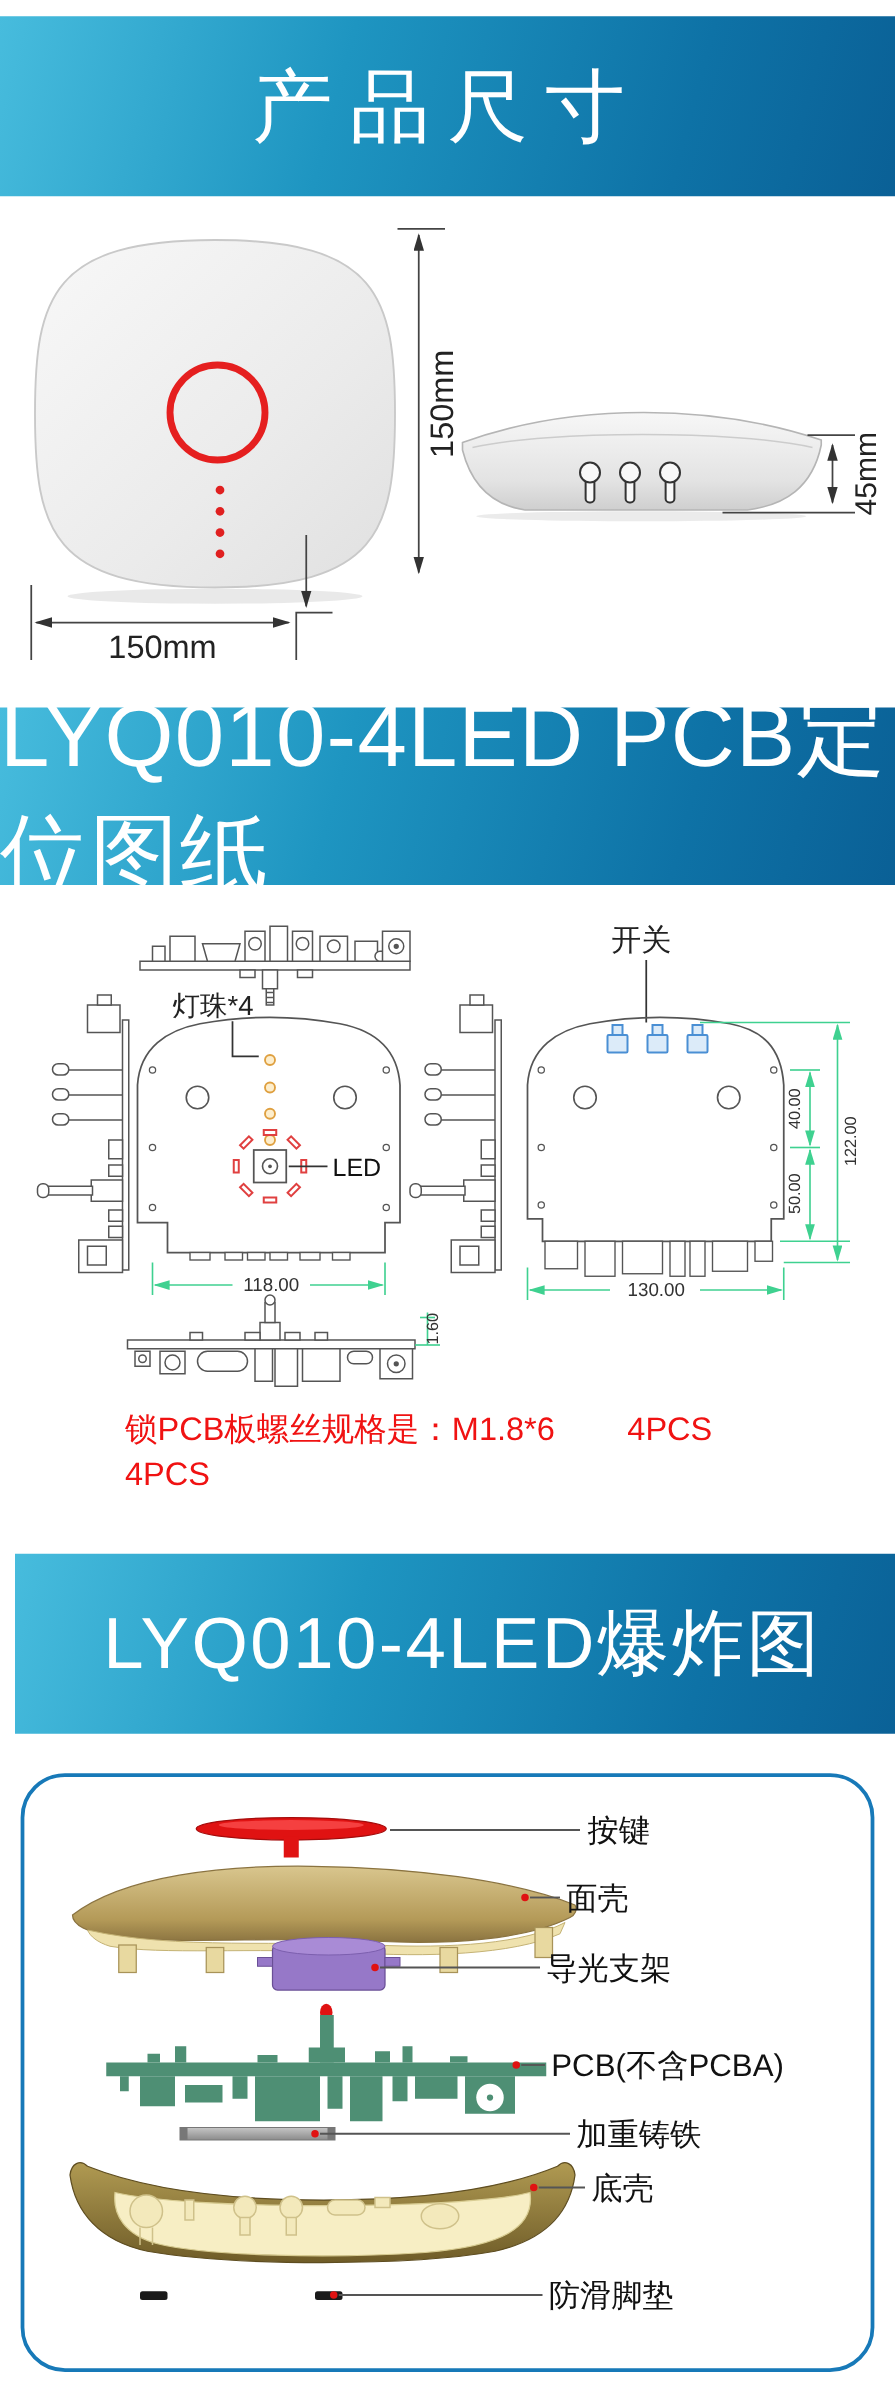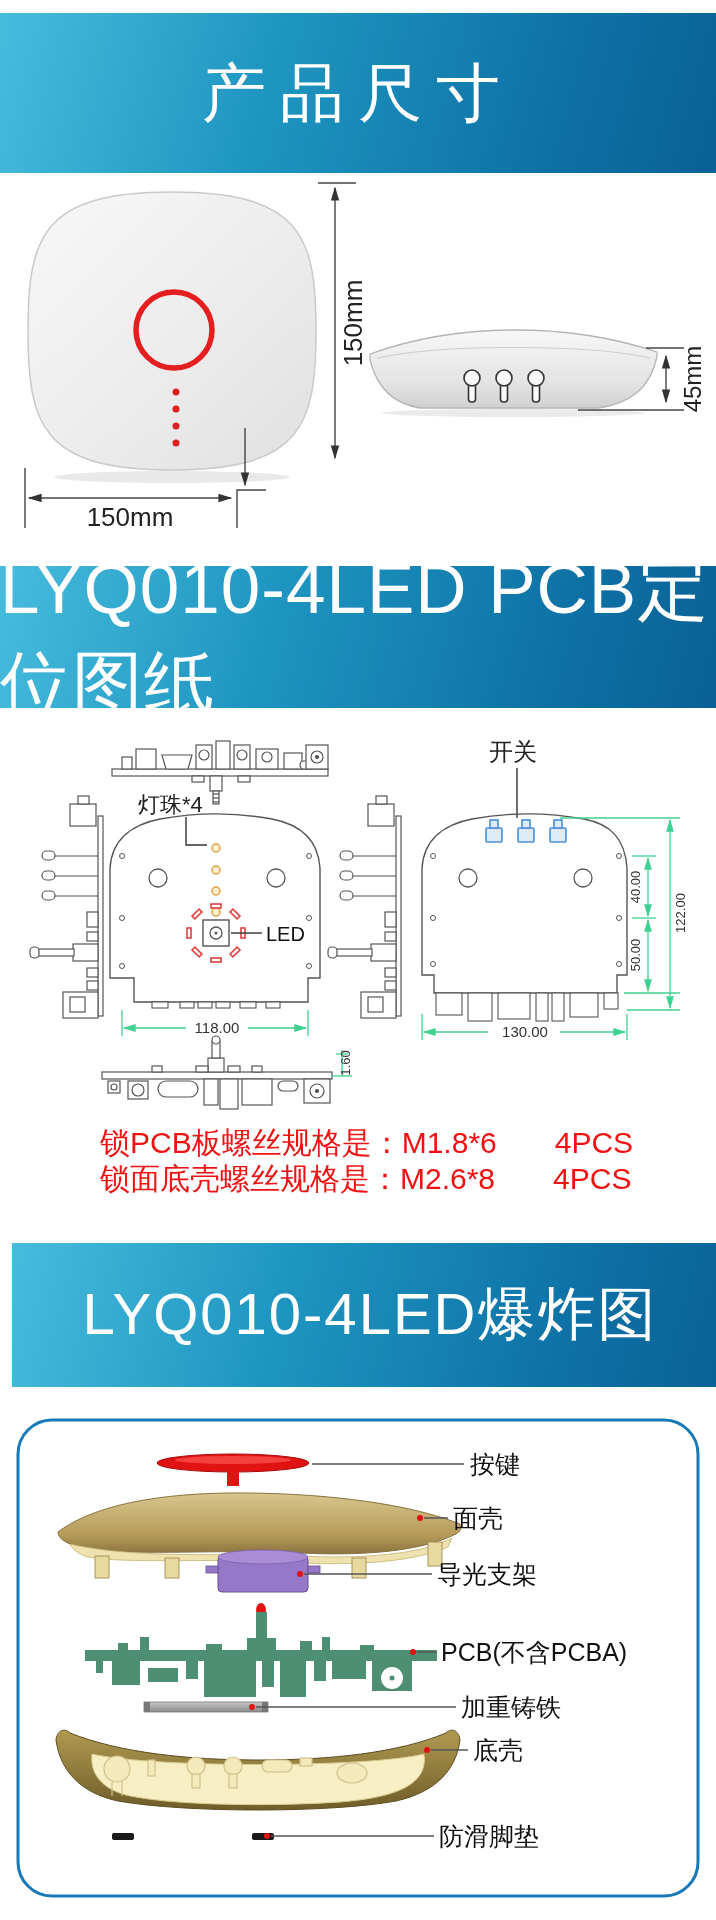--- a/index.html
+++ b/index.html
@@ -1,24 +1,24 @@
 <!DOCTYPE html>
 <html><head>
 <meta charset="utf-8">
 <style>
   html,body{margin:0;padding:0;background:#ffffff;}
   .page{position:relative;width:716px;height:1920px;background:#fff;overflow:hidden;
         font-family:"Liberation Sans","DejaVu Sans",sans-serif;}
   .banner{position:absolute;left:0;width:716px;display:flex;align-items:center;justify-content:center;
           color:#fff;background:linear-gradient(105deg,#47bcdd 0%,#1e95c1 38%,#0e72a6 76%,#0a6096 100%);}
-  .banner-1{top:13px;height:160px;font-size:64px;letter-spacing:14px;}
+  .banner-1{top:13px;height:144px;font-size:64px;letter-spacing:14px;}
   .banner-2{top:566px;height:142px;font-size:71px;letter-spacing:1px;}
   .banner-3{top:1243px;height:144px;font-size:58px;letter-spacing:2px;margin-left:12px;}
   .svg-abs{position:absolute;left:0;}
-  .notes{position:absolute;left:100px;top:1126px;color:#f01212;font-size:30px;}
+  .notes{position:absolute;left:100px;top:1126px;color:#f01212;font-size:26px;}
   .note-line{display:flex;gap:58px;line-height:34px;margin-bottom:2px;white-space:nowrap;}
   svg text{font-family:"Liberation Sans","DejaVu Sans",sans-serif;}
 </style>
 </head>
 <body>
 
 <div class="page">
 
   <div class="banner banner-1">
     <span>产品尺寸</span>
@@ -285,21 +285,20 @@
     </g>
     <use href="#edgeview" transform="translate(-298,0)"></use>
   </svg>
 
   <div class="notes">
     <div class="note-line">
       <span>锁PCB板螺丝规格是：M1.8*6</span>
       <span>4PCS</span>
     </div>
     <div class="note-line">
-      <span>锁面底壳螺丝规格是：M2.6*8</span>
       <span>4PCS</span>
     </div>
   </div>
 
   <div class="banner banner-3">
     <span>LYQ010-4LED爆炸图</span>
   </div>
 
   <svg class="svg-abs" style="top:1390px" width="716" height="530" viewBox="0 1390 716 530">
     <defs>

